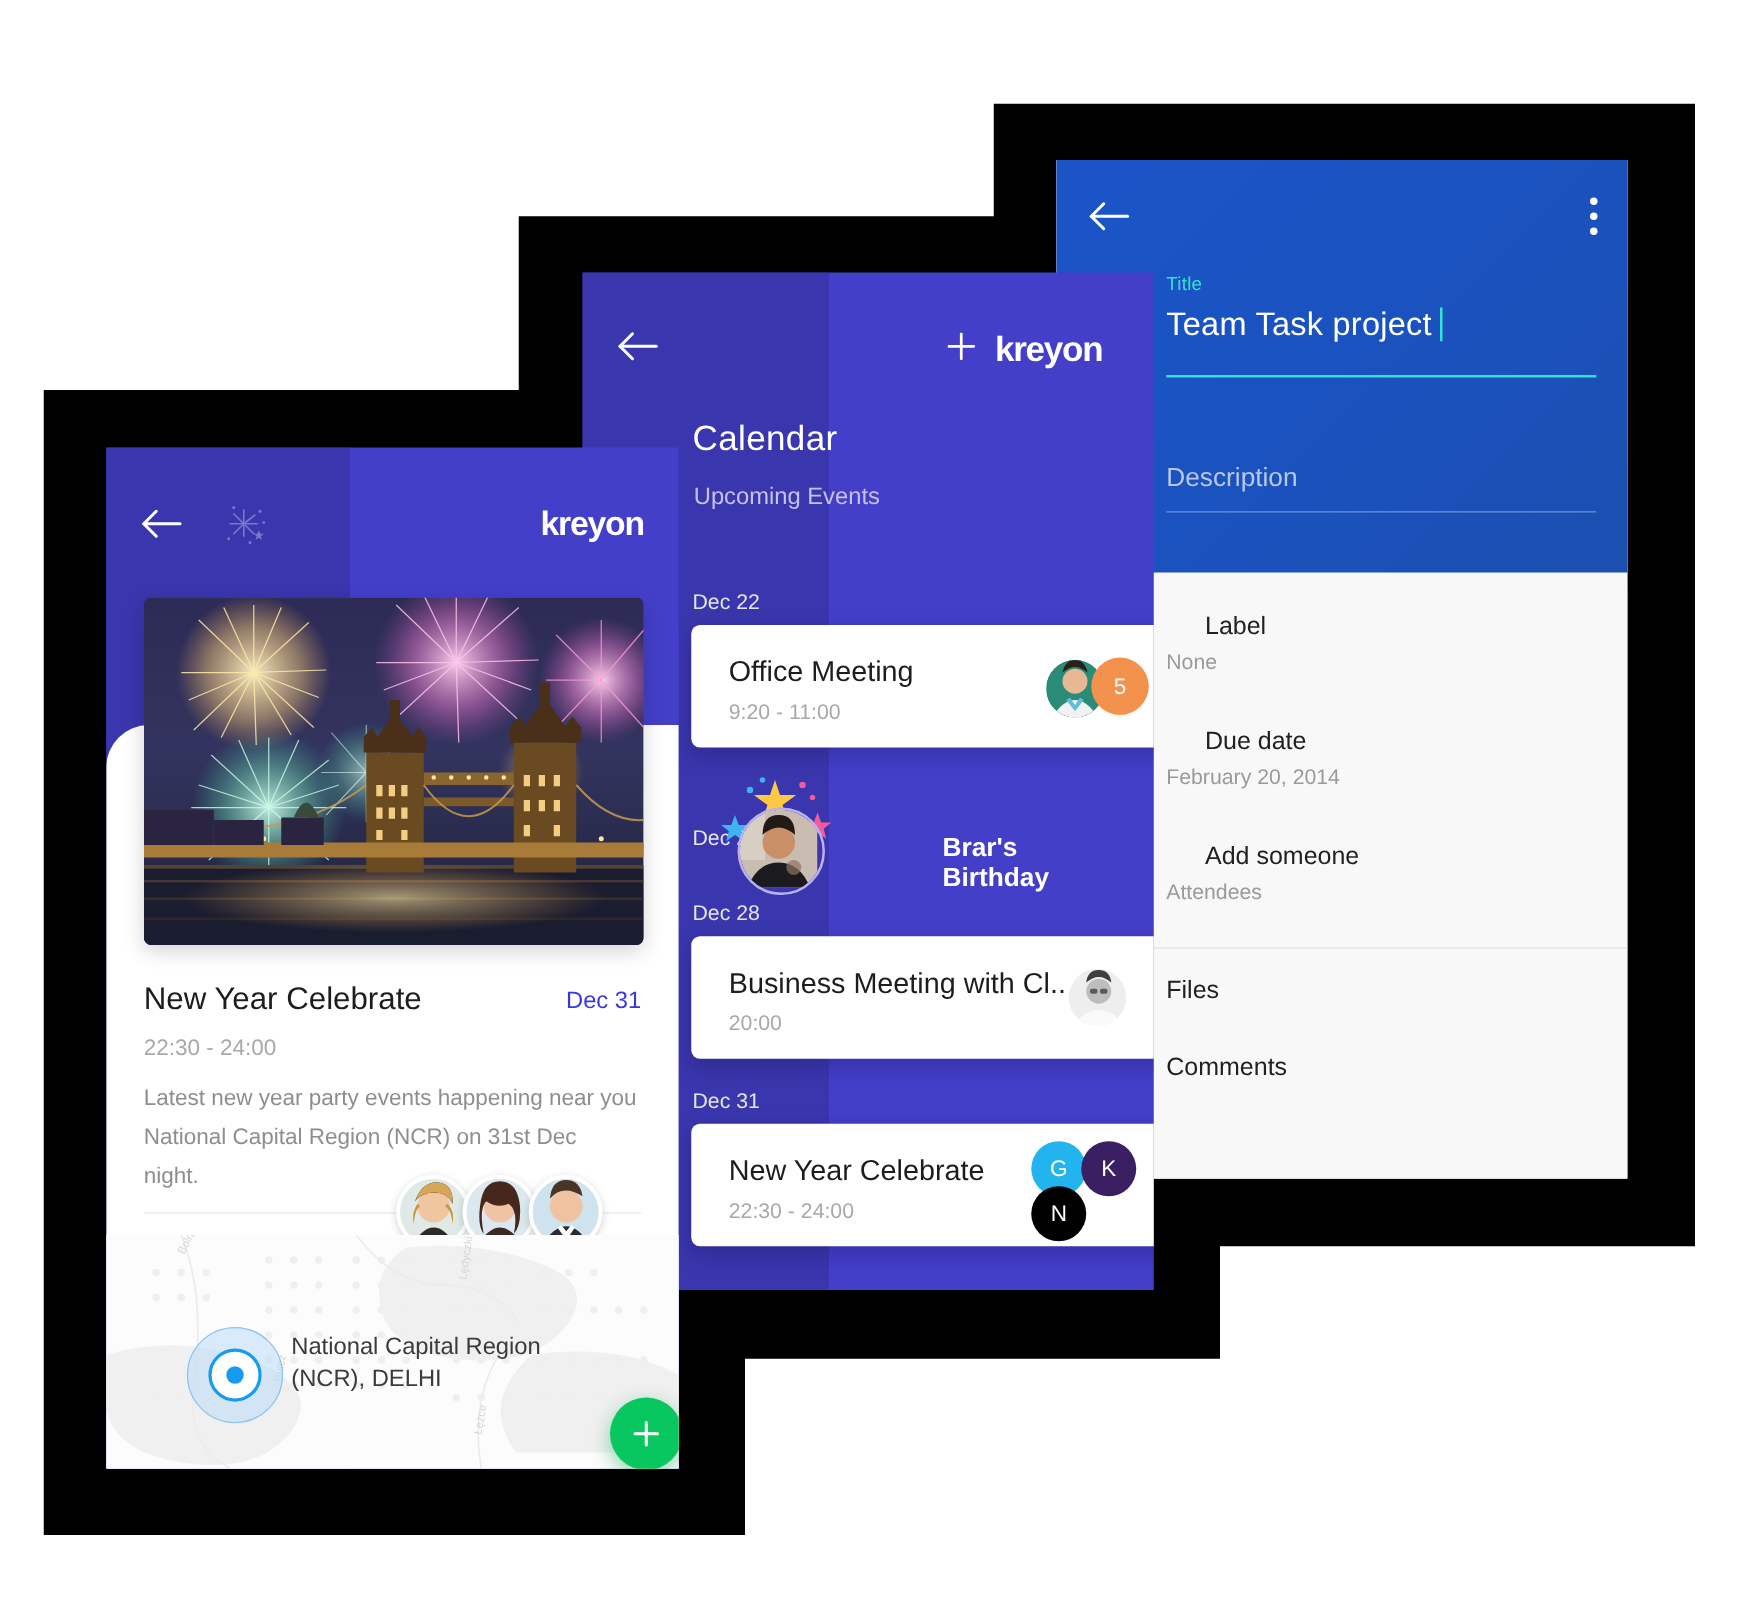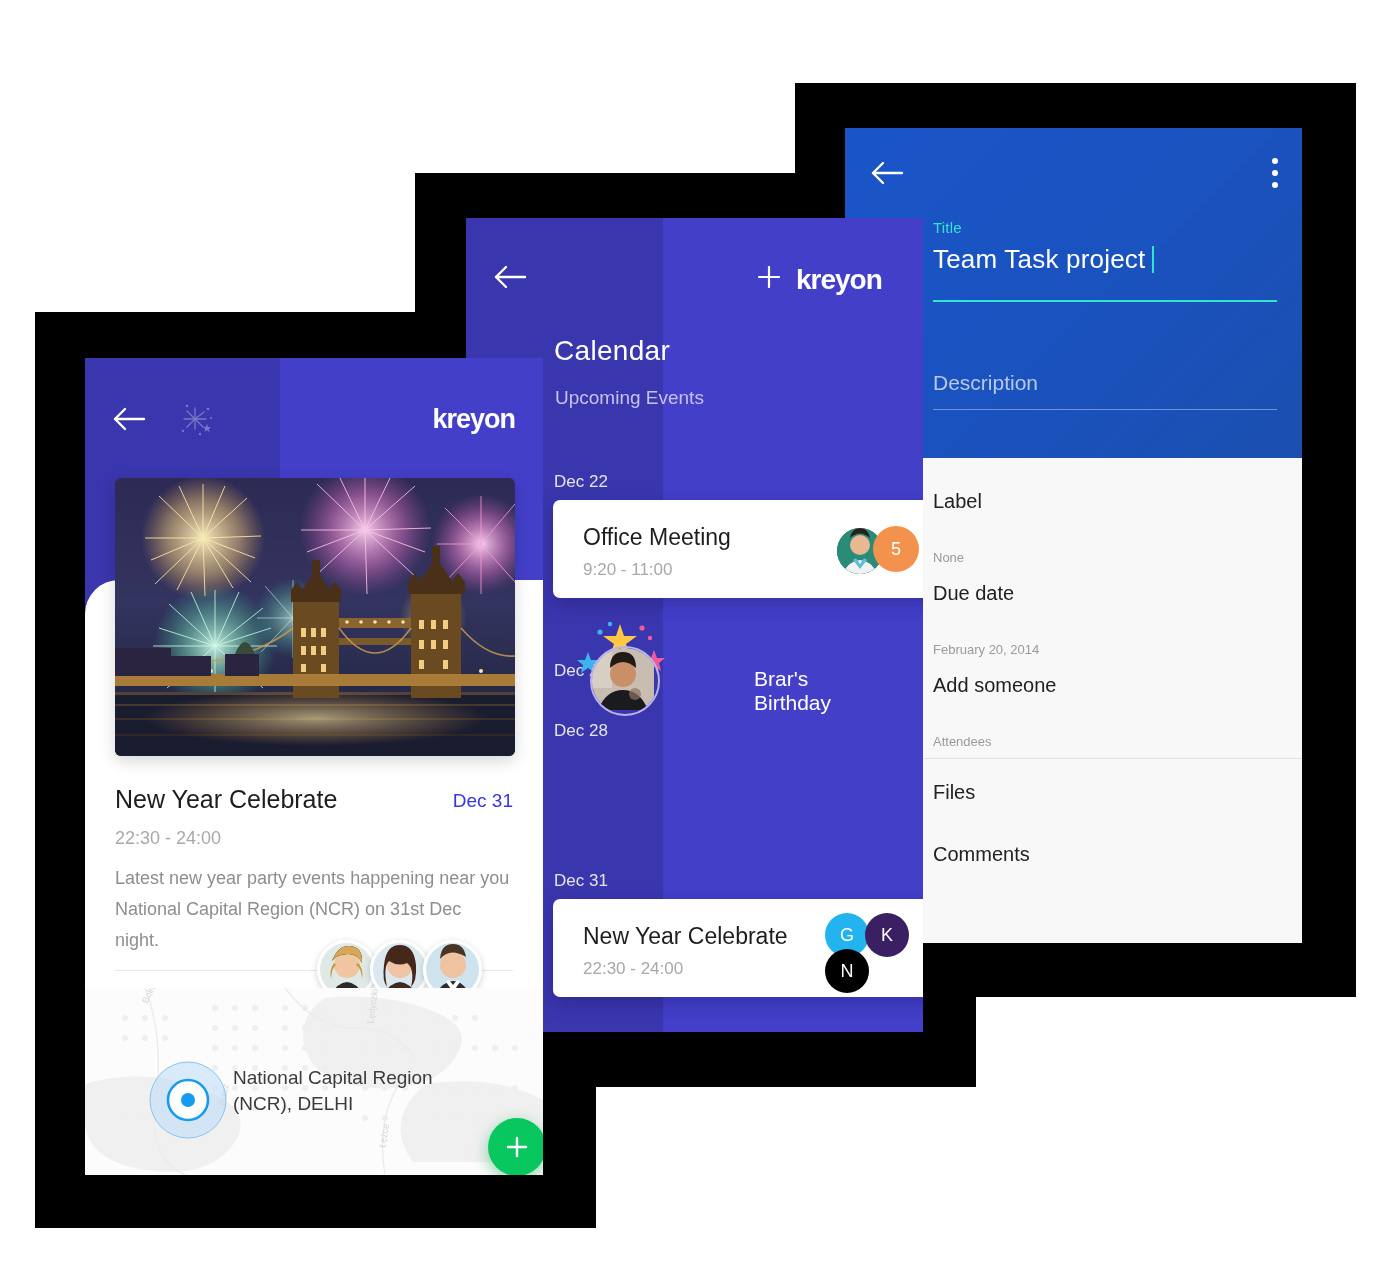--- a/index.html
+++ b/index.html
@@ -24,22 +24,22 @@
   .s3-dots{position:absolute;right:24px;top:30px;width:6px;height:30px;}
   .s3-dots i{display:block;width:6px;height:6px;border-radius:50%;background:#fff;margin-bottom:6px;}
   .s3-title-lbl{position:absolute;left:88px;top:91px;font-size:15px;color:#34e2d0;letter-spacing:.2px;}
   .s3-title-val{position:absolute;left:88px;top:116px;font-size:26px;color:#ffffff;font-weight:400;letter-spacing:.2px;}
   .s3-caret{display:inline-block;width:2px;height:27px;background:#34e2d0;vertical-align:-5px;margin-left:7px;}
   .s3-title-underline{position:absolute;left:88px;top:172px;width:344px;height:2px;background:#34e2d0;}
   .s3-desc{position:absolute;left:88px;top:243px;font-size:21px;color:#b8c8e8;}
   .s3-desc-underline{position:absolute;left:88px;top:281px;width:344px;height:1px;background:#6c93d8;}
   .s3-body{position:absolute;left:0;top:330px;width:457px;height:485px;background:#f8f8f8;}
   .s3-row{position:absolute;left:88px;}
-  .s3-row .k{font-size:20px;color:#212121;line-height:30px;}
-  .s3-row .v{font-size:13px;color:#9a9a9a;line-height:28px;margin-top:28px;}
+  .s3-row .k{font-size:20px;color:#212121;line-height:30px;margin-left:31px;}
+  .s3-row .v{font-size:17px;color:#9a9a9a;line-height:28px;}
   .s3-sep{position:absolute;left:0;width:457px;height:1px;background:#e2e2e2;}
   .s3-plain{position:absolute;left:88px;font-size:20px;color:#212121;}
 
   
   #screen2{left:466px;top:218px;width:457px;height:814px;background:#433fc9;}
   .s2-left{position:absolute;left:0;top:0;width:197px;height:814px;background:#3a36ad;}
   .s2-back{position:absolute;left:28px;top:46px;width:34px;height:26px;}
   .s2-plus{position:absolute;left:292px;top:48px;width:22px;height:22px;}
   .s2-logo{position:absolute;left:330px;top:46px;font-size:28px;font-weight:700;color:#fff;letter-spacing:-1px;}
   .s2-h1{position:absolute;left:88px;top:117px;font-size:28px;color:#ffffff;font-weight:400;letter-spacing:.3px;}
@@ -158,21 +158,21 @@
           <circle cx="23" cy="17" r="10" fill="#e8b894"></circle>
           <path d="M5 46 q8 -14 18 -14 q10 0 18 14 Z" fill="#f2f2f2"></path>
           <path d="M16 32 l7 9 l7 -9 l-3 -2 l-4 6 l-4 -6 Z" fill="#5fbfd8"></path>
           <path d="M13 10 q10 -9 20 0 q-2 -10 -10 -10 q-8 0 -10 10" fill="#2a2018"></path>
         </svg>
       </div>
       <div class="badge" style="left:320px;top:26px;width:46px;height:46px;background:#f2924c;">5</div>
     </div>
 
     <div class="s2-datelabel" style="top:443px;">Dec 25</div>
-    <div class="abs" style="left:88px;top:400px;width:300px;height:110px;">
+    <div class="abs" style="left:88px;top:400px;width:300px;height:110px;font-weight:bold;">
       <svg class="abs" style="left:0;top:0;" width="140" height="110" viewBox="0 0 140 110">
         <polygon points="66,6 70,18 83,18 72,26 76,38 66,30 56,38 60,26 49,18 62,18" fill="#ffc843"></polygon>
         <polygon points="34,34 37,42 45,42 39,47 41,55 34,50 27,55 29,47 23,42 31,42" fill="#3fb3ef"></polygon>
         <polygon points="100,32 103,40 111,40 105,45 107,53 100,48 93,53 95,45 89,40 97,40" fill="#f15b9c"></polygon>
         <circle cx="46" cy="14" r="2.6" fill="#3fb3ef"></circle>
         <circle cx="56" cy="6" r="2.2" fill="#3fb3ef"></circle>
         <circle cx="88" cy="10" r="2.6" fill="#f15b9c"></circle>
         <circle cx="96" cy="20" r="2.2" fill="#f15b9c"></circle>
       </svg>
       <div class="abs" style="left:36px;top:28px;width:66px;height:66px;border-radius:50%;border:2px solid #b9b2f0;overflow:hidden;">
@@ -182,20 +182,34 @@
           <circle cx="31" cy="26" r="13" fill="#c98f67"></circle>
           <path d="M18 20 q13 -12 26 0 q0 -16 -13 -16 q-13 0 -13 16" fill="#221a14"></path>
           <path d="M6 62 q8 -20 25 -20 q17 0 25 20 Z" fill="#1b1b1f"></path>
           <circle cx="43" cy="46" r="6" fill="#8e7361" opacity=".7"></circle>
         </svg>
       </div>
       <div class="abs" style="left:200px;top:49px;font-size:21px;color:#fff;">Brar's Birthday</div>
     </div>
 
     <div class="s2-datelabel" style="top:503px;">Dec 28</div>
+    <div class="s2-card" style="top:531px;height:98px;">
+      <div class="t" style="top:24px;">Business Meeting with Cl..</div>
+      <div class="st" style="top:60px;">20:00</div>
+      <div class="av" style="left:302px;top:26px;width:46px;height:46px;">
+        <svg width="46" height="46" viewBox="0 0 46 46">
+          <rect width="46" height="46" fill="#eeeeee"></rect>
+          <circle cx="24" cy="18" r="10" fill="#bdbdbd"></circle>
+          <path d="M4 46 q8 -13 20 -13 q12 0 20 13 Z" fill="#fafafa"></path>
+          <path d="M14 11 q10 -9 20 0 q-1 -10 -10 -10 q-9 0 -10 10" fill="#3e3e3e"></path>
+          <rect x="17" y="16" width="6" height="4" rx="1.6" fill="#5a5a5a"></rect>
+          <rect x="25" y="16" width="6" height="4" rx="1.6" fill="#5a5a5a"></rect>
+        </svg>
+      </div>
+    </div>
 
     <div class="s2-datelabel" style="top:653px;">Dec 31</div>
     <div class="s2-card" style="top:681px;height:98px;">
       <div class="t" style="top:24px;">New Year Celebrate</div>
       <div class="st" style="top:60px;">22:30 - 24:00</div>
       <div class="badge" style="left:272px;top:14px;width:44px;height:44px;background:#23b4f0;">G</div>
       <div class="badge" style="left:312px;top:14px;width:44px;height:44px;background:#3b1f63;">K</div>
       <div class="badge" style="left:272px;top:50px;width:44px;height:44px;background:#000000;">N</div>
     </div>
   </div>

